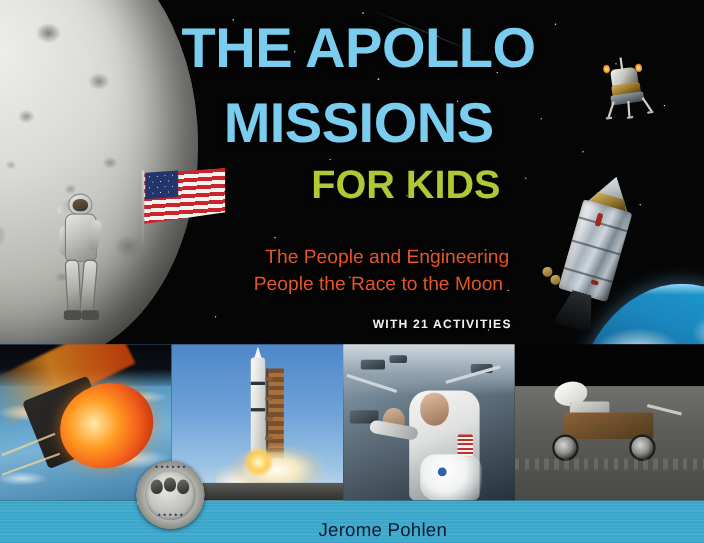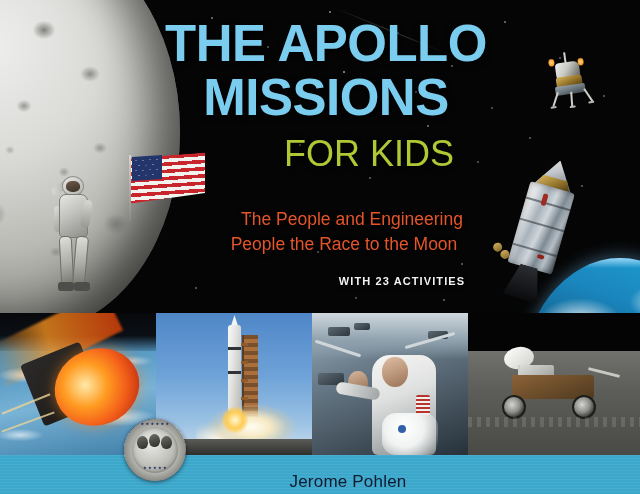--- a/index.html
+++ b/index.html
@@ -283,24 +283,24 @@
   .title-1, .title-2 {
     font-family: "Liberation Sans", sans-serif;
     font-weight: 700;
     font-size: 51px;
     line-height: 52px;
     letter-spacing: -0.5px;
     color: #7ACDEF;
     text-shadow: 0 2px 7px rgba(0,0,0,.85);
     white-space: nowrap;
   }
-  .title-2 { margin-top: 2px; }
+  .title-2 { margin-top: 16px; }
   .title-3 {
     font-family: "Liberation Sans", sans-serif;
-    font-weight: 400;
+    font-weight: 700;
     font-size: 36px;
     line-height: 40px;
     letter-spacing: 0px;
     color: #AFC833;
     text-shadow: 0 2px 6px rgba(0,0,0,.85);
     margin-top: 10px;
     margin-left: 86px;
     white-space: nowrap;
   }
   .subtitle {
@@ -633,21 +633,21 @@
       </div>
     <div class="nozzle"></div>
   </div>
 
   <div class="title-block">
     <div class="title-1">THE APOLLO</div>
     <div class="title-2">MISSIONS</div>
     <div class="title-3">FOR KIDS</div>
     <div class="subtitle">The People and Engineering</div>
     <div class="subtitle" style="margin-top:0;margin-left:36px;">People the Race to the Moon</div>
-    <div class="activities">WITH 23 ACTIVITIES</div>
+    <div class="activities">WITH 21 ACTIVITIES</div>
   </div>
 
   <div class="strip">
 
     <div class="panel p1">
       <div class="space-top"></div>
       <div class="clouds"></div>
       <div class="plasma"></div>
       <div class="capsule-body"></div>
       <div class="heat"></div>

